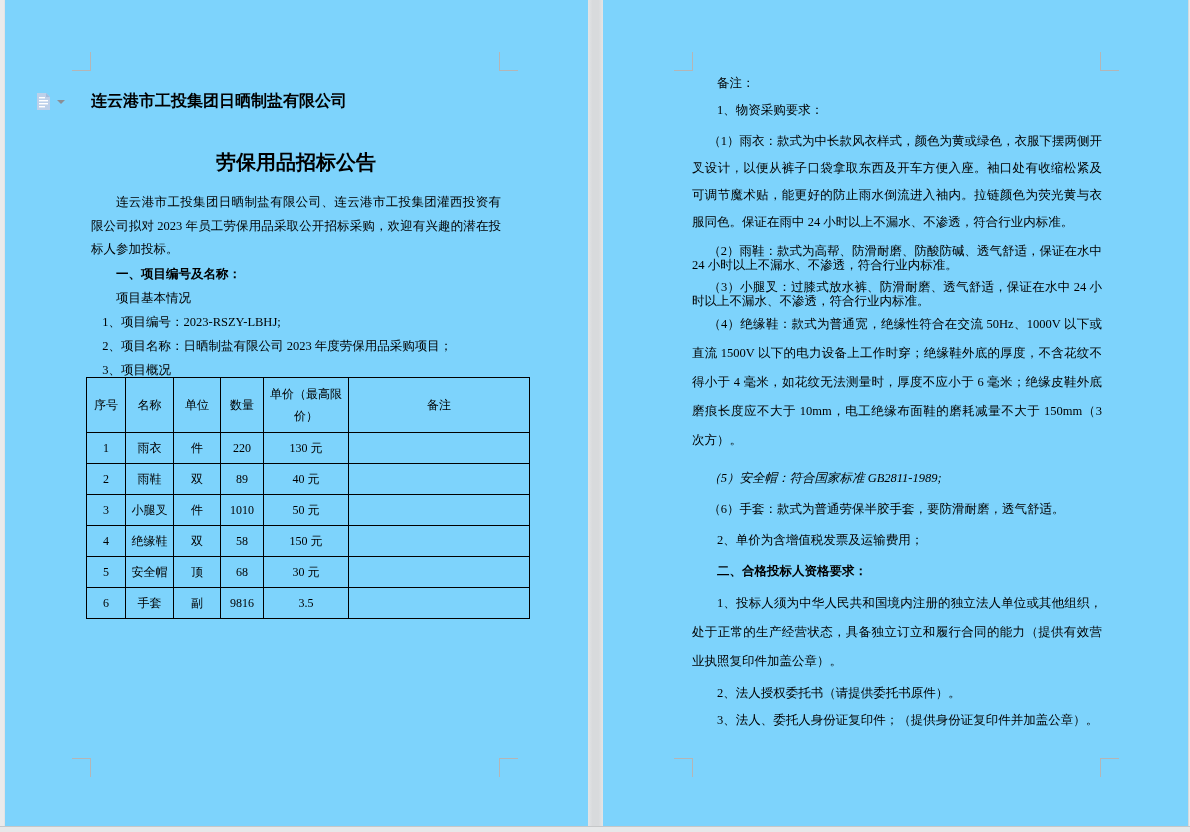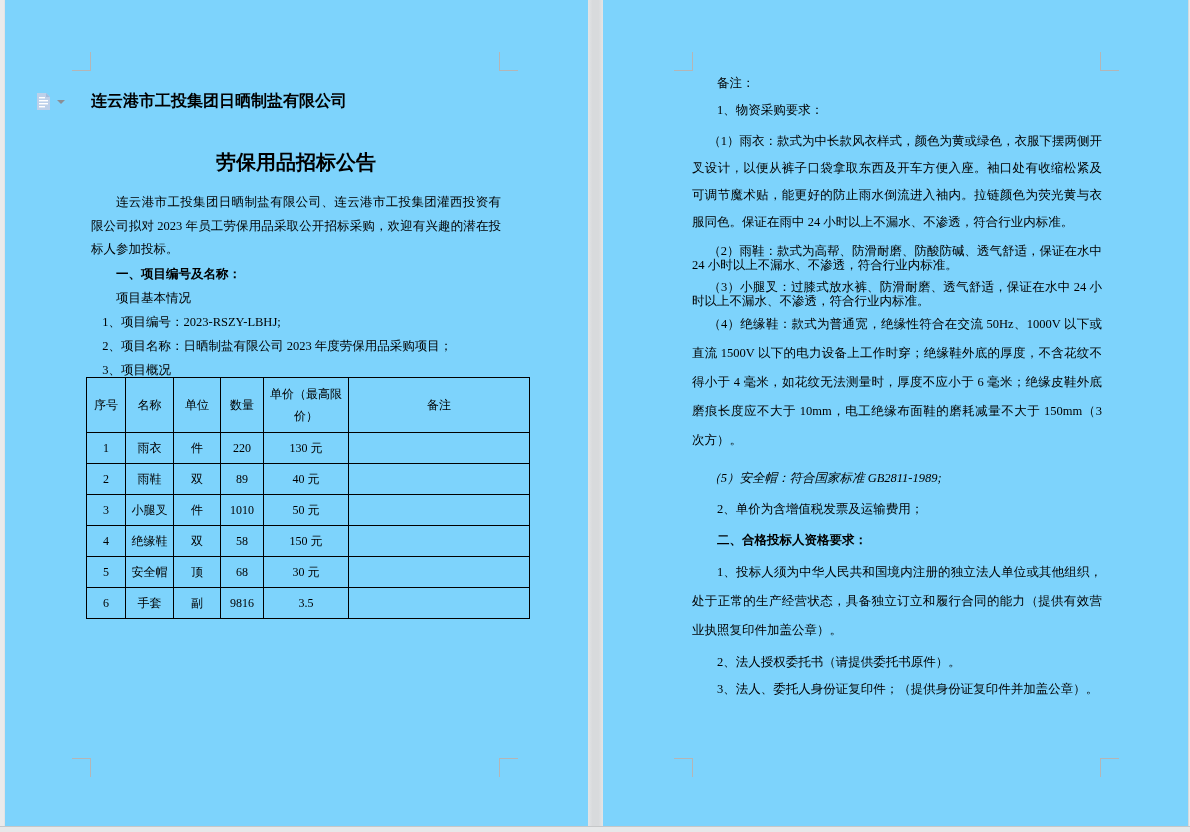--- a/index.html
+++ b/index.html
@@ -170,20 +170,21 @@
 
 <div class="page" id="page2">
   <div class="content" id="p2-content">
     <p>备注：</p>
     <p>1、物资采购要求：</p>
     <p class="sub mt4">（1）雨衣：款式为中长款风衣样式，颜色为黄或绿色，衣服下摆两侧开叉设计，以便从裤子口袋拿取东西及开车方便入座。袖口处有收缩松紧及可调节魔术贴，能更好的防止雨水倒流进入袖内。拉链颜色为荧光黄与衣服同色。保证在雨中 24 小时以上不漏水、不渗透，符合行业内标准。</p>
     <p class="sub tight">（2）雨鞋：款式为高帮、防滑耐磨、防酸防碱、透气舒适，保证在水中 24 小时以上不漏水、不渗透，符合行业内标准。</p>
     <p class="sub tight">（3）小腿叉：过膝式放水裤、防滑耐磨、透气舒适，保证在水中 24 小时以上不漏水、不渗透，符合行业内标准。</p>
     <p class="sub mt16 lh29">（4）绝缘鞋：款式为普通宽，绝缘性符合在交流 50Hz、1000V 以下或直流 1500V 以下的电力设备上工作时穿；绝缘鞋外底的厚度，不含花纹不得小于 4 毫米，如花纹无法测量时，厚度不应小于 6 毫米；绝缘皮鞋外底磨痕长度应不大于 10mm，电工绝缘布面鞋的磨耗减量不大于 150mm（3 次方）。</p>
     <p class="sub mt10">（5）安全帽：符合国家标准 GB2811-1989;</p>
+    <p class="sub mt4">（6）手套：款式为普通劳保半胶手套，要防滑耐磨，透气舒适。</p>
     <p class="mt4">2、单价为含增值税发票及运输费用；</p>
     <p class="bold mt4">二、合格投标人资格要求：</p>
     <p class="mt4 lh29">1、投标人须为中华人民共和国境内注册的独立法人单位或其他组织，处于正常的生产经营状态，具备独立订立和履行合同的能力（提供有效营业执照复印件加盖公章）。</p>
     <p class="mt4">2、法人授权委托书（请提供委托书原件）。</p>
     <p>3、法人、委托人身份证复印件；（提供身份证复印件并加盖公章）。</p>
   </div>
 </div>
 
 <div class="bottom-edge"></div>
 

